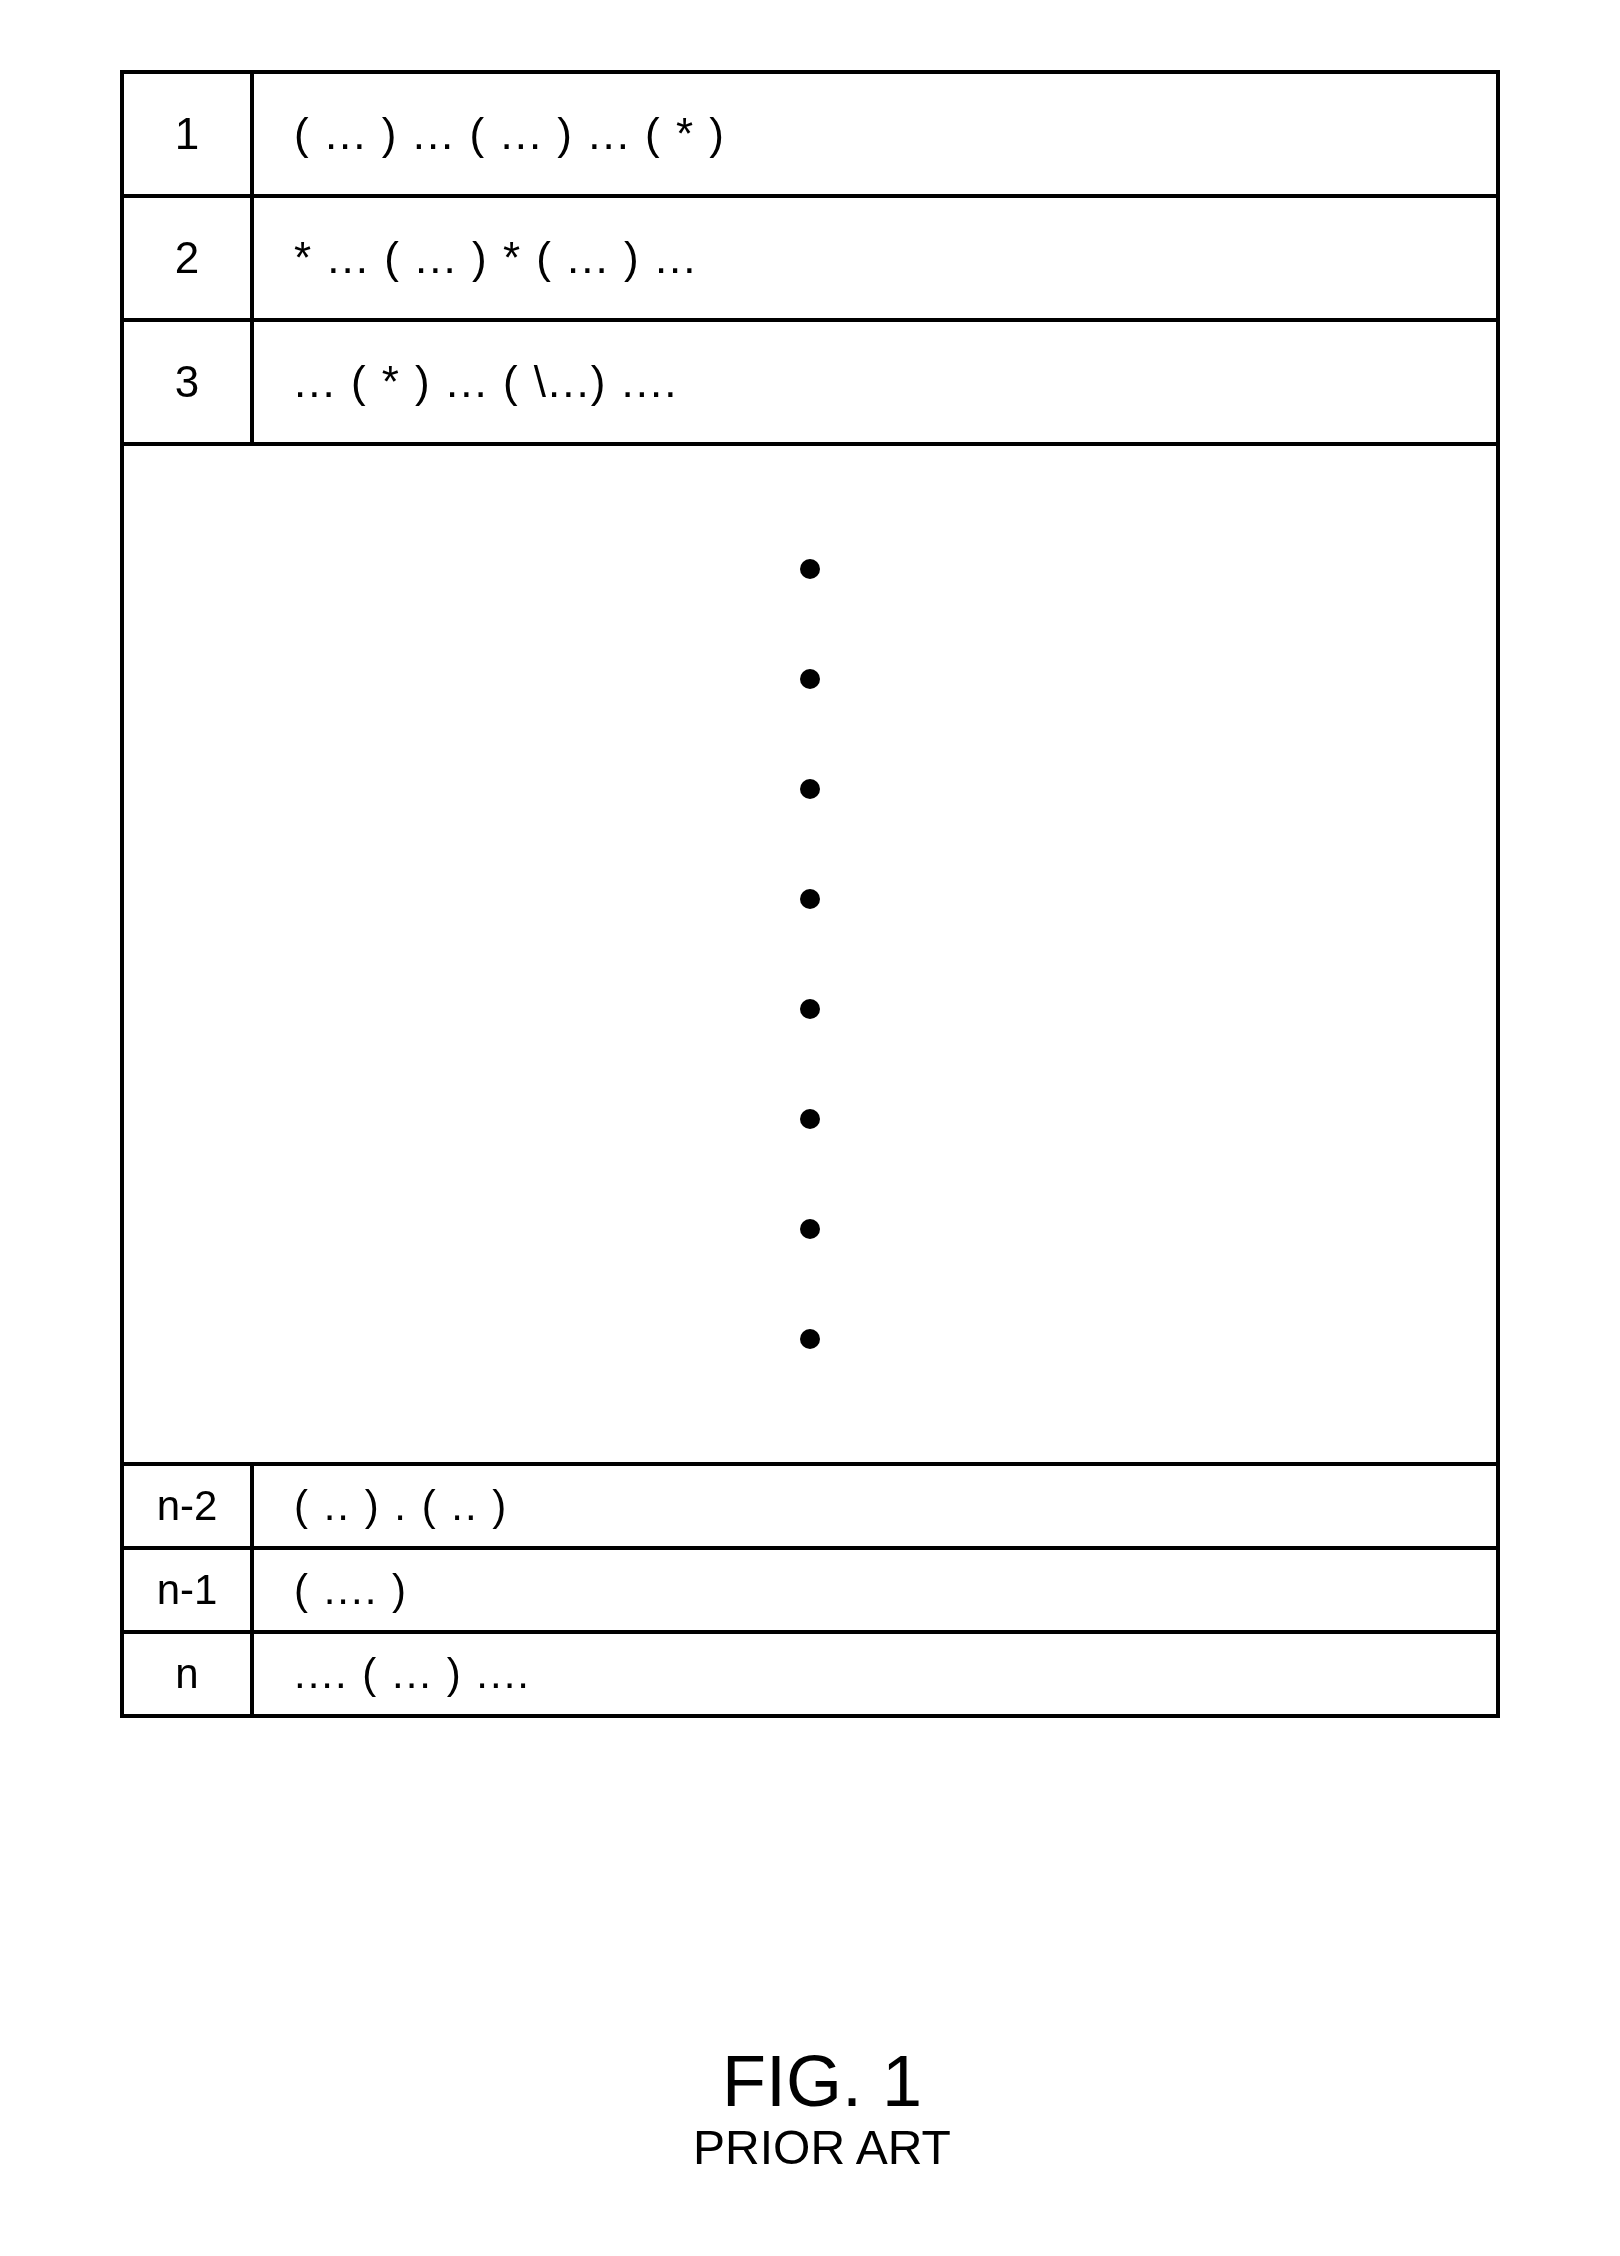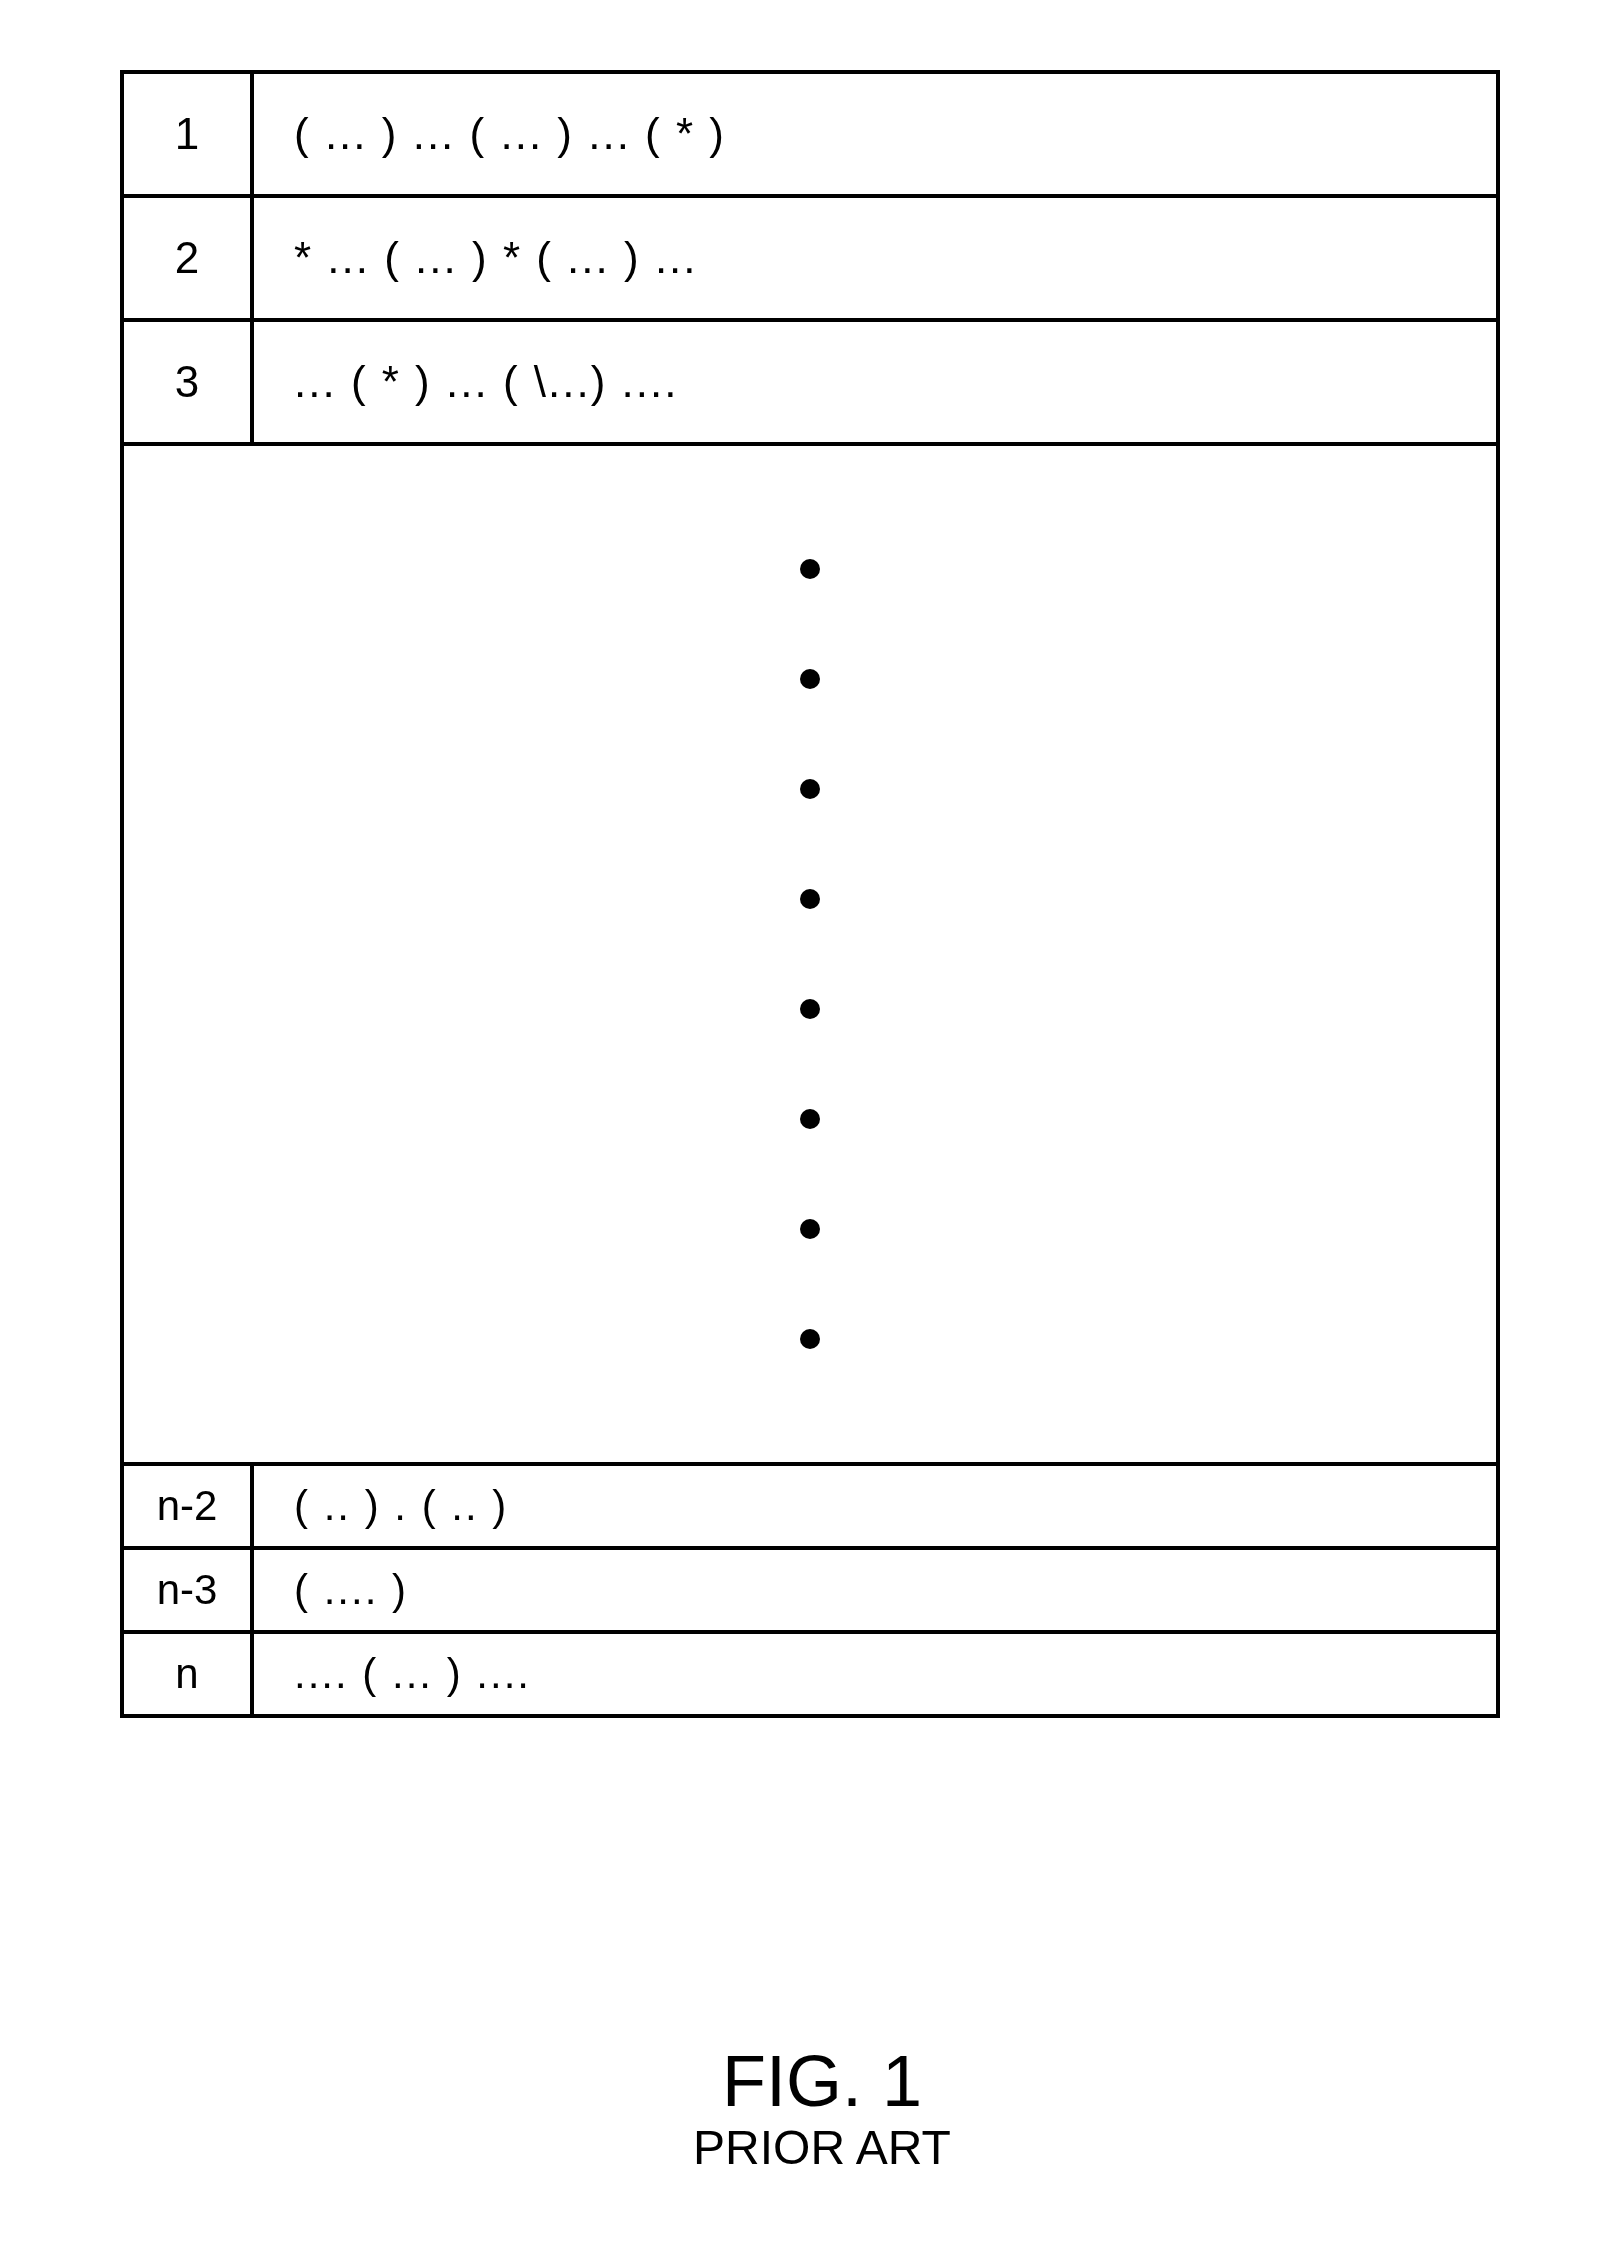--- a/index.html
+++ b/index.html
@@ -106,21 +106,21 @@
       <div class="dot"></div>
       <div class="dot"></div>
       <div class="dot"></div>
     </div>
 
   <div class="row small sep">
     <div class="idx">n-2</div>
     <div class="pat">( .. ) . ( .. )</div>
   </div>
   <div class="row small sep">
-    <div class="idx">n-3</div>
+    <div class="idx">n-1</div>
     <div class="pat">( .... )</div>
   </div>
   <div class="row small sep">
     <div class="idx">n</div>
     <div class="pat">.... ( ... ) ....</div>
   </div>
 
 </div>
 
 <div class="caption fig-label">FIG. 1</div>

